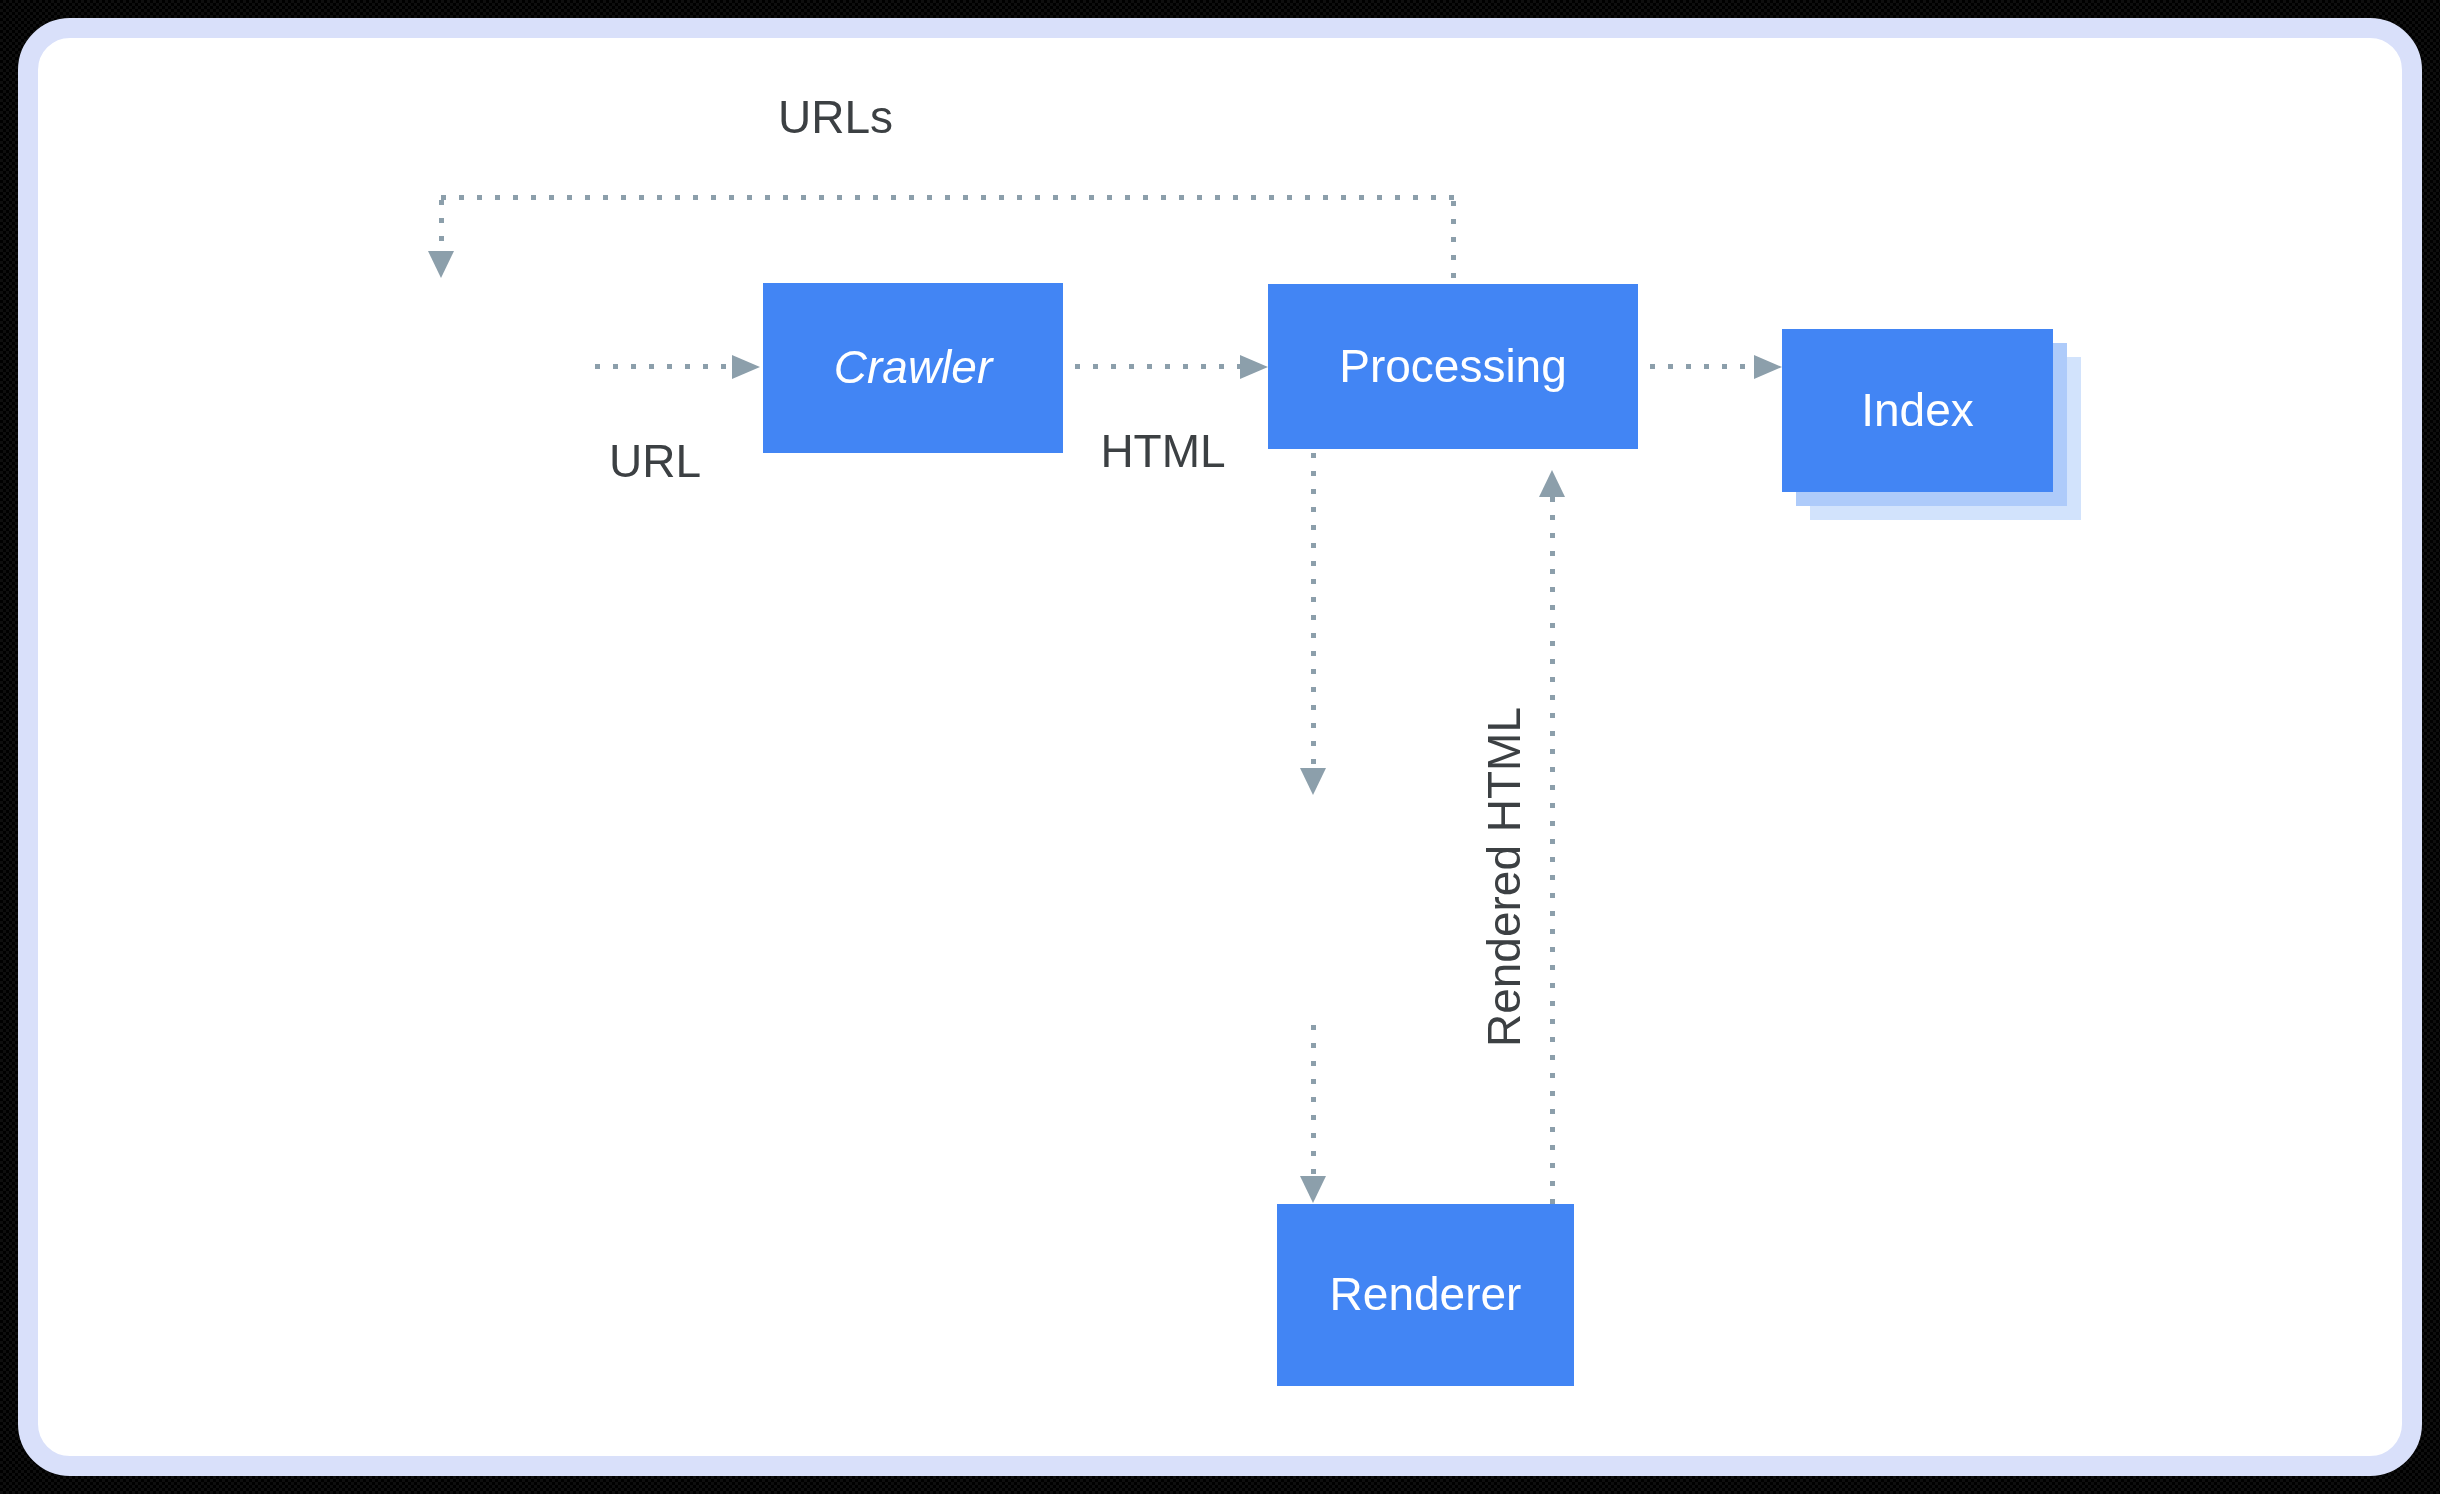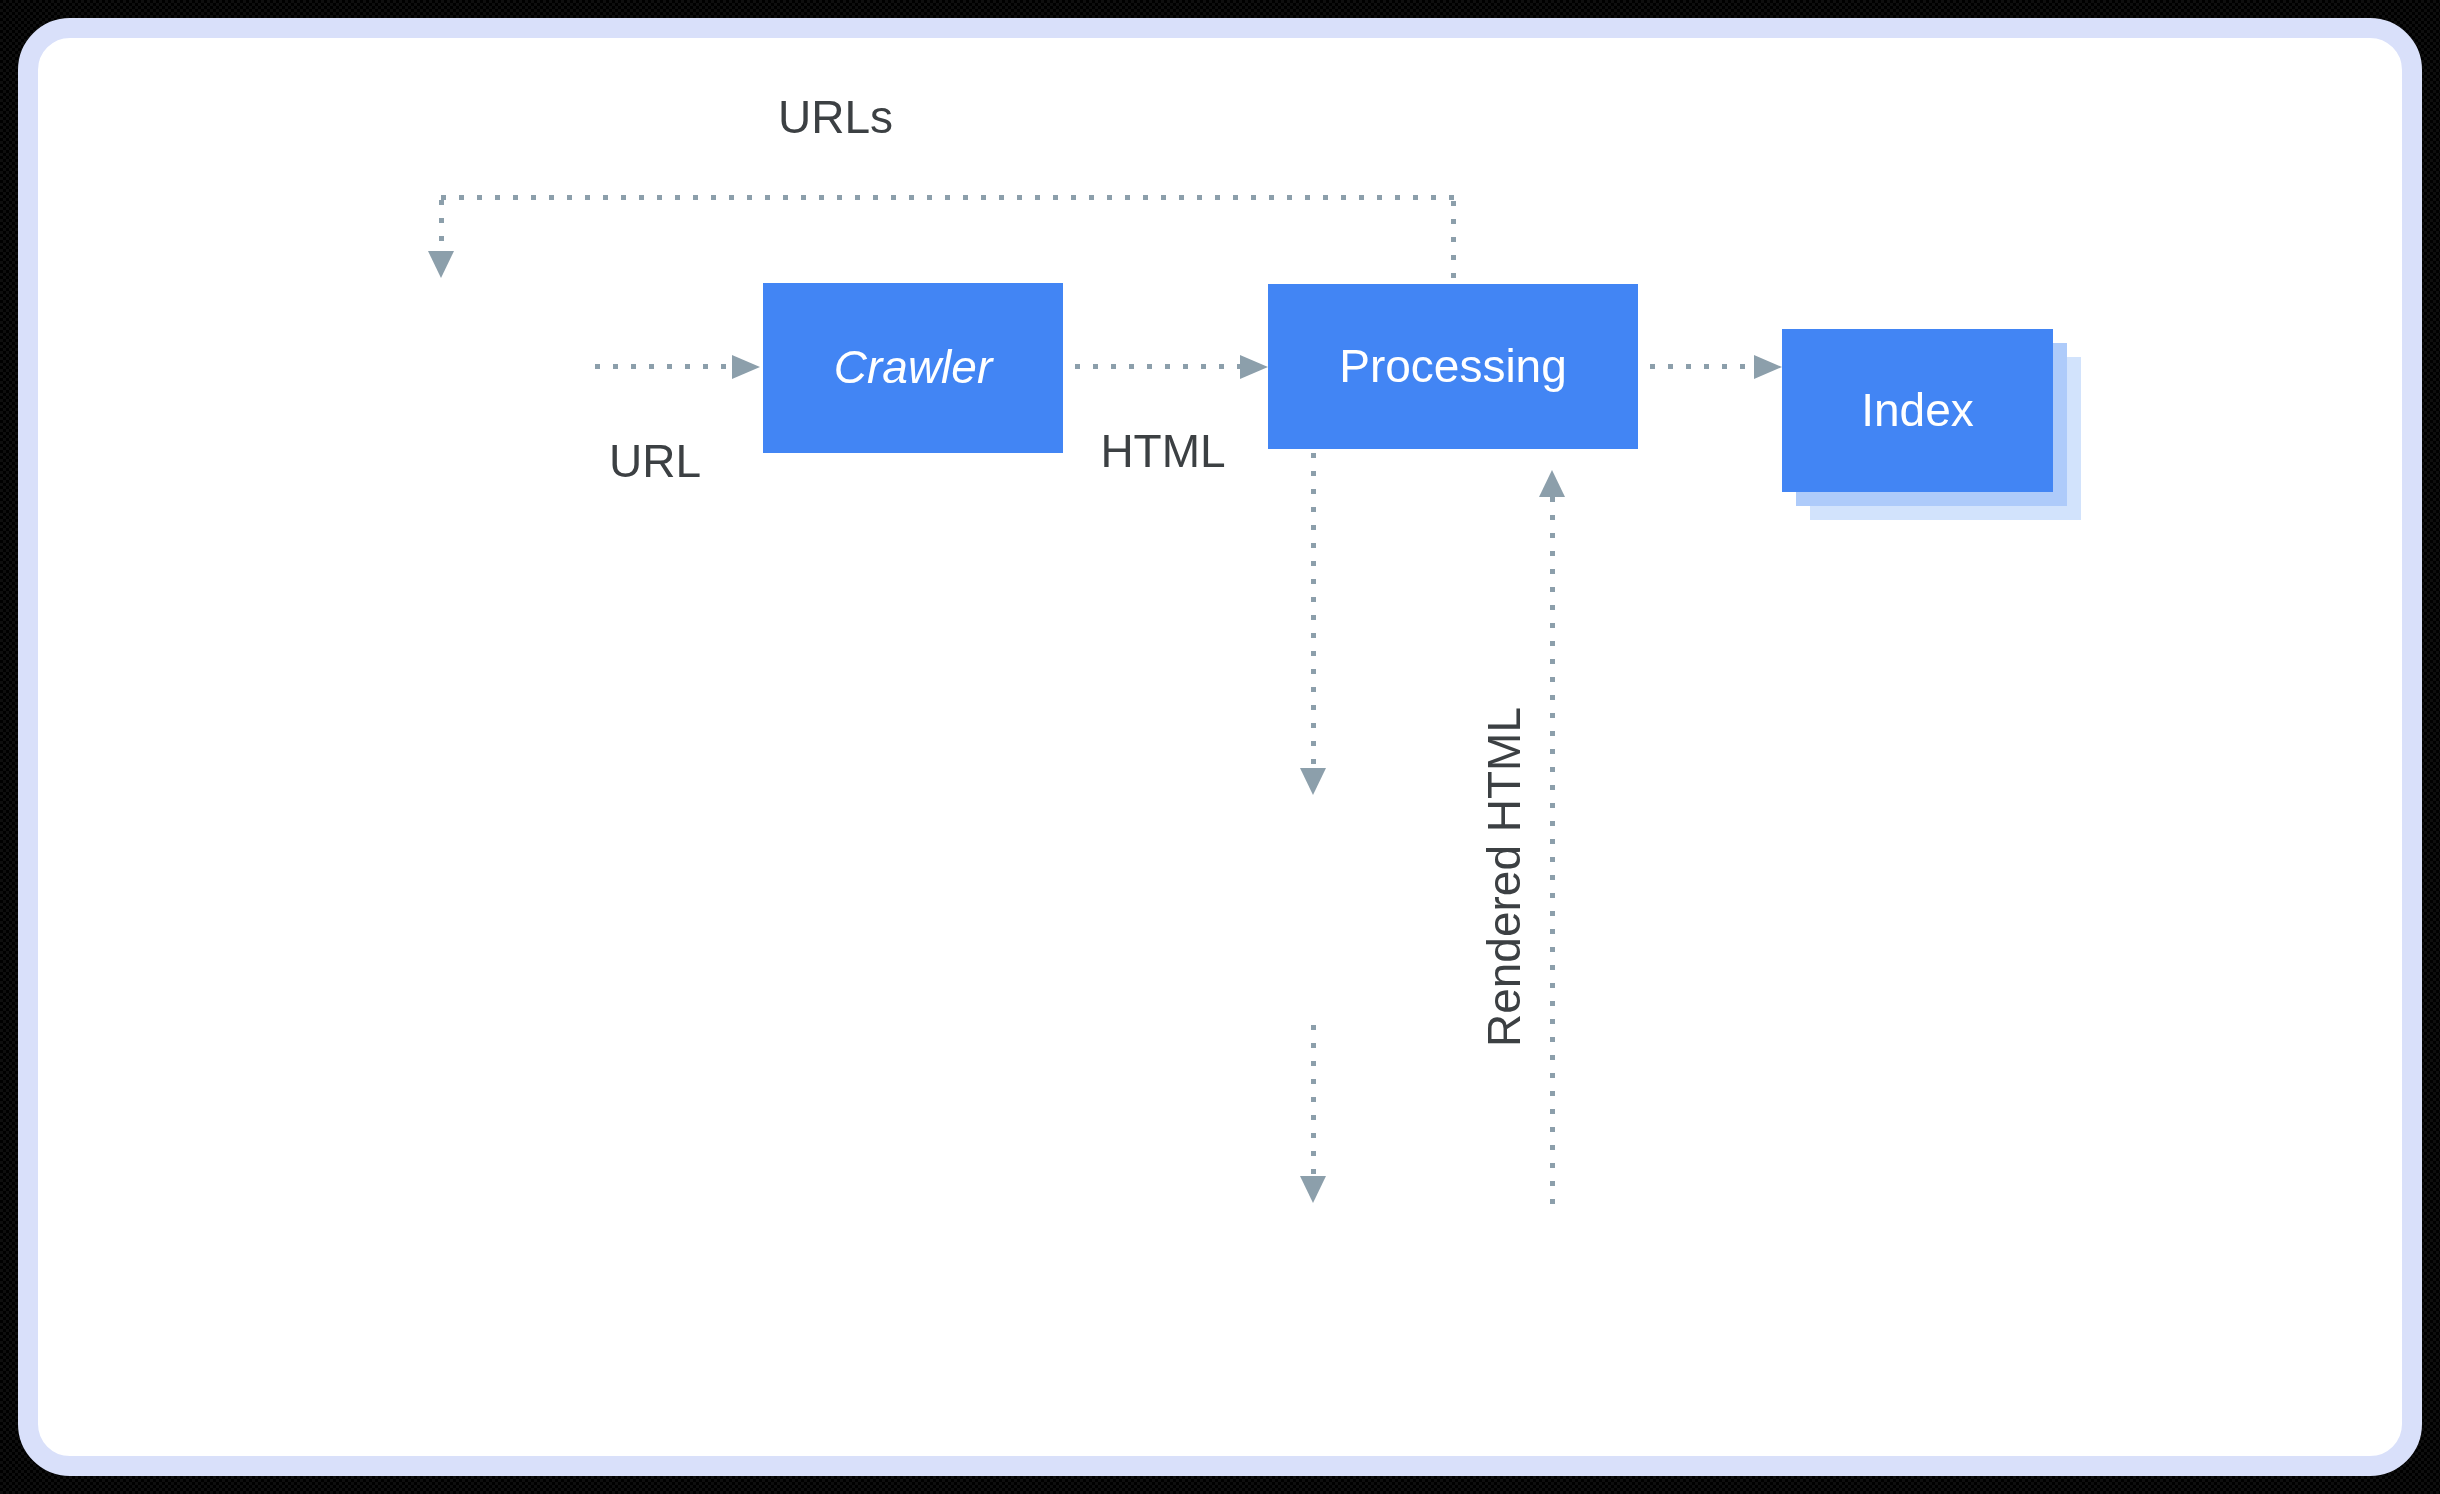--- a/index.html
+++ b/index.html
@@ -131,19 +131,20 @@
 
   <div class="dot-v" id="a6-line"></div>
   <div class="head down" id="a6-head"></div>
 
   <div class="dot-v" id="a7-line"></div>
   <div class="head up" id="a7-head"></div>
 
   <div class="node" id="node-crawler">Crawler</div>
   <div class="node" id="node-processing">Processing</div>
   <div class="node shadowed" id="node-index">Index</div>
+  <div class="node" id="node-renderer">Renderer</div>
 
   <div class="edge-label" id="label-urls">URLs</div>
   <div class="edge-label" id="label-url">URL</div>
   <div class="edge-label" id="label-html">HTML</div>
   <div class="edge-label" id="label-rendered-html">Rendered HTML</div>
 
 </div>
 
 </body></html>

